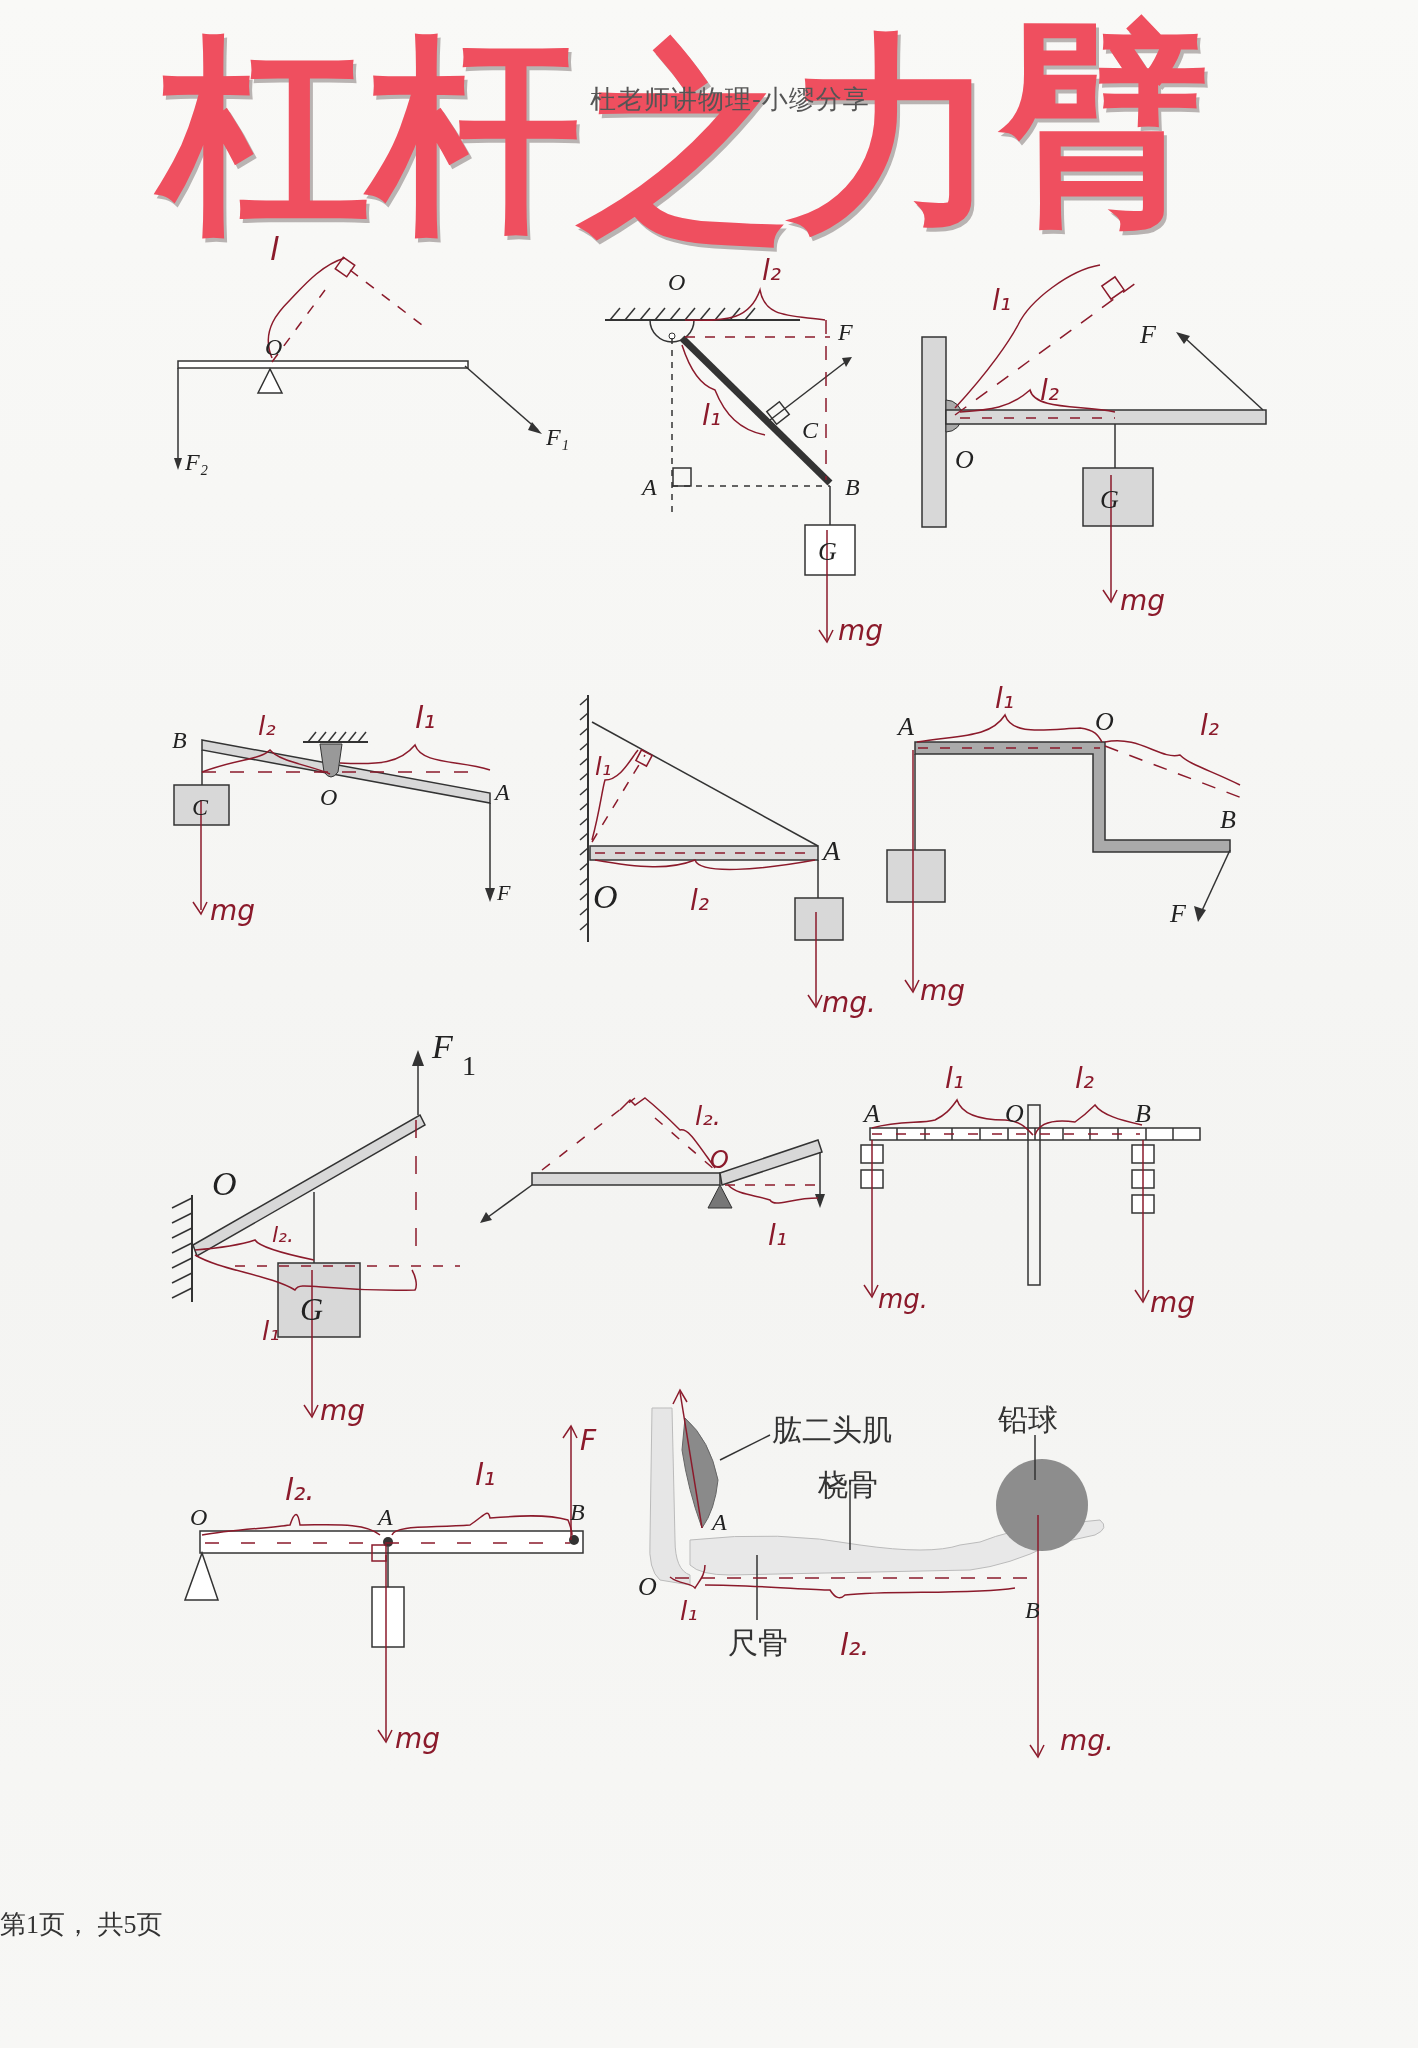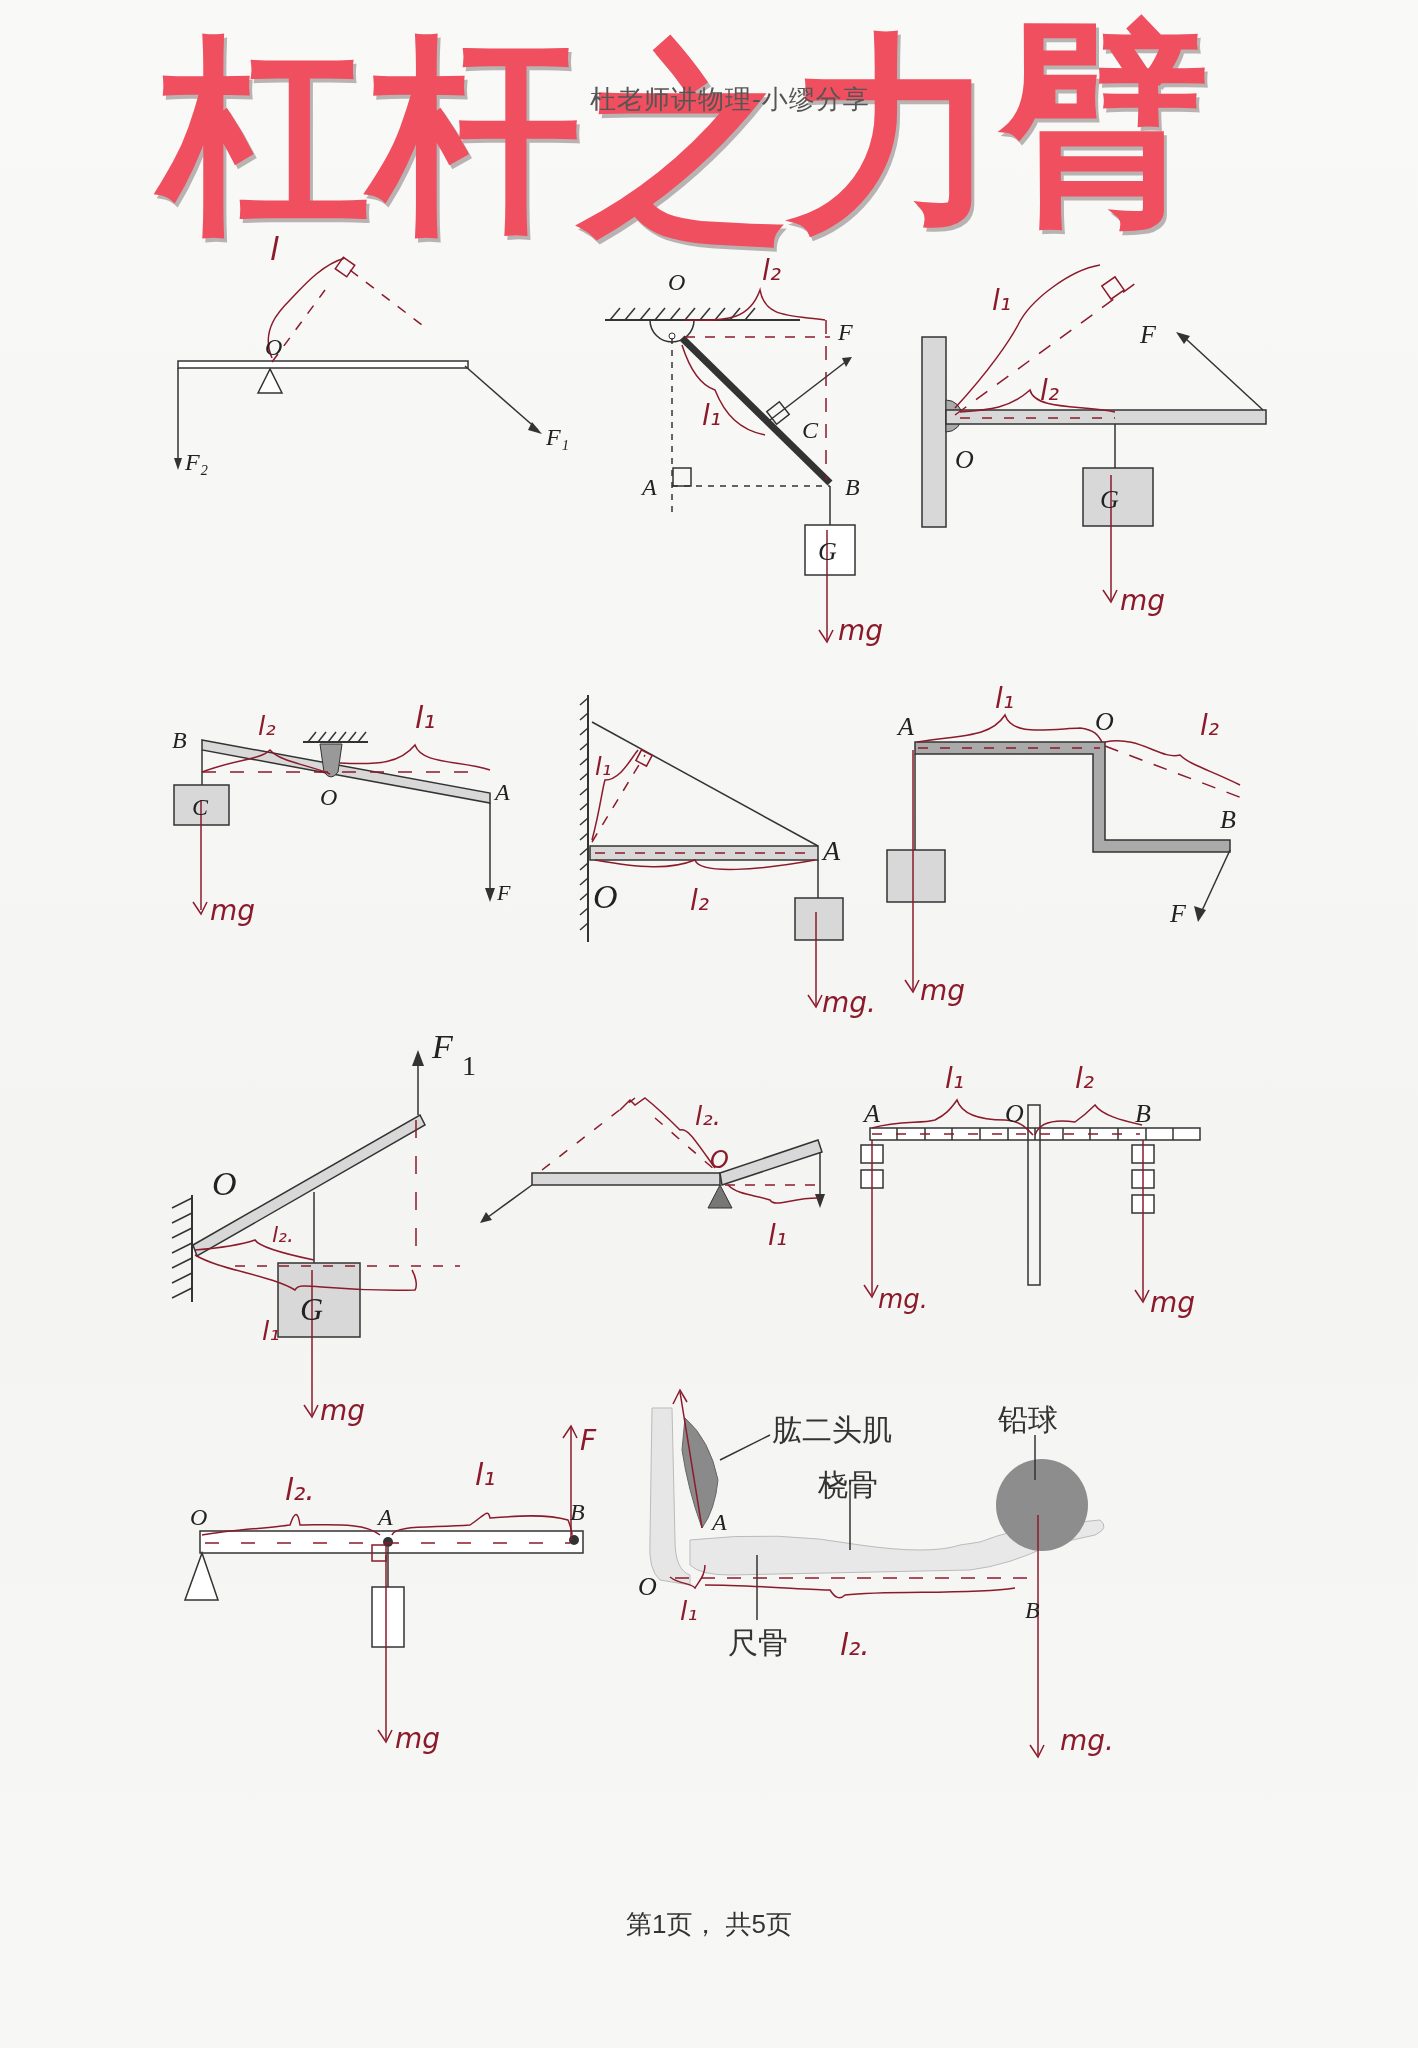--- a/index.html
+++ b/index.html
@@ -10,22 +10,22 @@
   .title { position:absolute; left:160px; top:20px; width:1050px; height:240px; }
   .title span { position:absolute; font-family:"DejaVu Sans",sans-serif; font-weight:bold;
                 color:#ef4f5f; font-size:210px; line-height:1; text-shadow:3px 4px 0 #3a2a2a55; }
   .watermark { position:absolute; left:590px; top:82px; font-size:26px; color:#555;
                font-family:"DejaVu Serif",serif; letter-spacing:1px; }
   .diagram { position:absolute; }
   .diagram svg { overflow:visible; }
   .lbl { font-family:"Liberation Serif","DejaVu Serif",serif; font-style:italic; fill:#222; }
   .hand { font-family:"DejaVu Sans",sans-serif; fill:#8b1a2b; font-style:italic; }
   .cn { font-family:"DejaVu Sans",sans-serif; fill:#333; }
-  .footer { position:absolute; left:0; width:1418px; top:1907px; text-align:center;
-            font-size:26px; color:#333; font-family:Liberation Sans, sans-serif; }
+  .footer { position:absolute; left:0; width:1418px; top:1907px; 
+            font-size:26px; color:#333; font-family:Liberation Serif, serif; }
 </style>
 </head>
 <body>
 
 <div class="page">
 
   <div class="title">
     <span style="left:0px;top:10px;">杠</span>
     <span style="left:210px;top:10px;">杆</span>
     <span style="left:420px;top:20px;">之</span>

